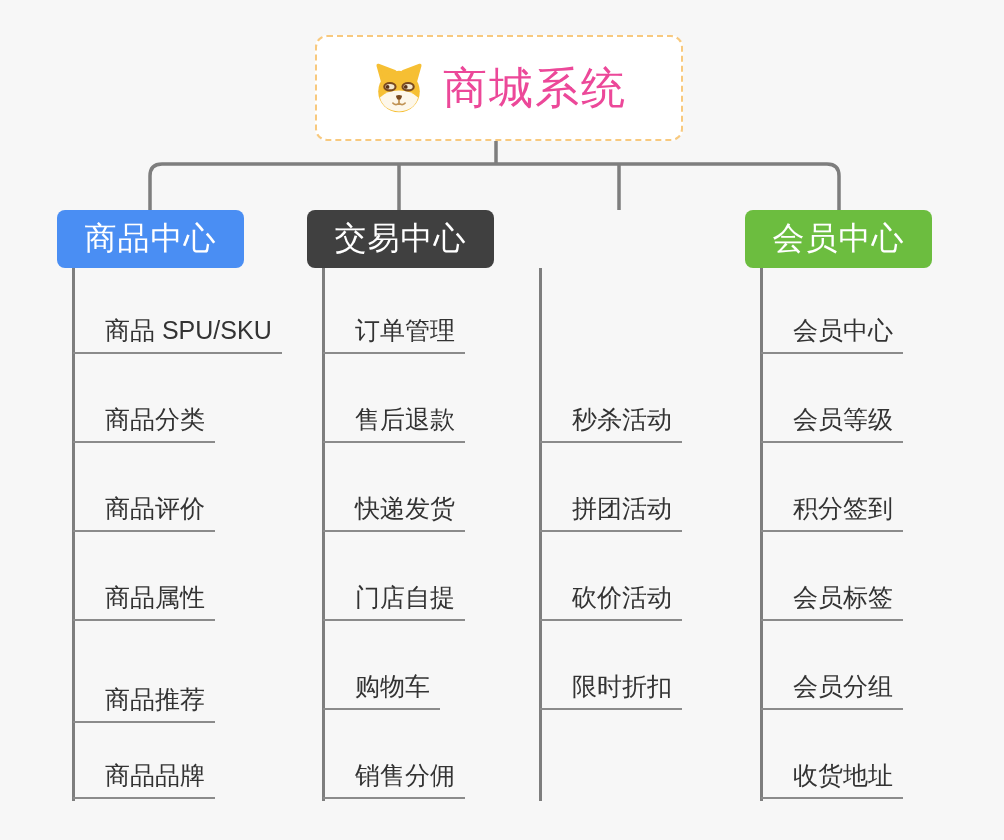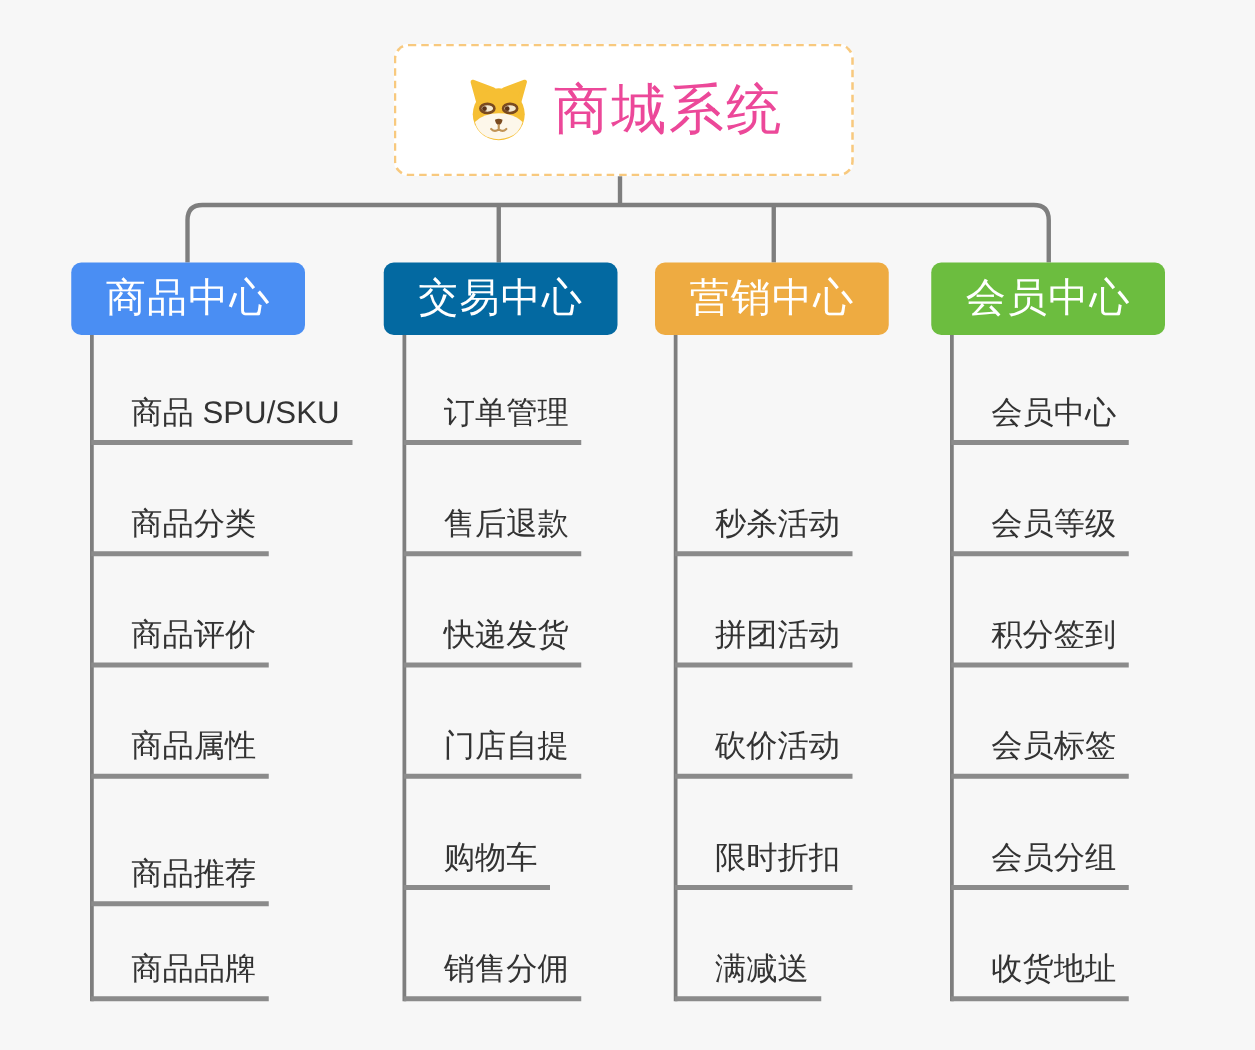--- a/index.html
+++ b/index.html
@@ -59,21 +59,21 @@
   .trunk {
     position: absolute;
     left: 15px; top: 58px;
     width: 3px; height: 533px;
     background: #7e7e7e;
   }
   .child {
     position: absolute;
     left: 16px;
     padding: 0 10px 7px 32px;
-    border-bottom: 4px solid #a3a3a3;
+    border-bottom: 2px solid #a3a3a3;
     font-size: 25px;
     line-height: 30px;
     color: #333333;
     white-space: nowrap;
     cursor: default;
   }
   .r0 { top: 105px; } .r1 { top: 194px; } .r2 { top: 283px; }
   .r3 { top: 372px; } .r4 { top: 461px; } .r5 { top: 550px; }
 </style>
 </head>
@@ -111,38 +111,36 @@
     <div class="trunk" style="background-color: rgb(126, 126, 126);"></div>
     <div class="child r0" style="border-color: rgb(139, 139, 139);">商品 SPU/SKU</div>
     <div class="child r1" style="border-color: rgb(139, 139, 139);">商品分类</div>
     <div class="child r2" style="border-color: rgb(139, 139, 139);">商品评价</div>
     <div class="child r3" style="border-color: rgb(139, 139, 139);">商品属性</div>
     <div class="child r4" style="border-color: rgb(139, 139, 139); margin-top: 13px;">商品推荐</div>
     <div class="child r5" style="border-color: rgb(139, 139, 139);">商品品牌</div>
   </div>
 
   <div class="group g1">
-    <div class="hdr" style="background-color: #0369a1;">交易中心</div>
+    <div class="hdr" style="background-color: #404040;">交易中心</div>
     <div class="trunk" style="background-color: rgb(126, 126, 126);"></div>
     <div class="child r0" style="border-color: rgb(139, 139, 139);">订单管理</div>
     <div class="child r1" style="border-color: rgb(139, 139, 139);">售后退款</div>
     <div class="child r2" style="border-color: rgb(139, 139, 139);">快递发货</div>
     <div class="child r3" style="border-color: rgb(139, 139, 139);">门店自提</div>
     <div class="child r4" style="border-color: rgb(139, 139, 139);">购物车</div>
     <div class="child r5" style="border-color: rgb(139, 139, 139);">销售分佣</div>
   </div>
 
   <div class="group g2">
-    <div class="hdr" style="background-color: rgb(238, 171, 65);">营销中心</div>
     <div class="trunk" style="background-color: rgb(126, 126, 126);"></div>
     <div class="child r1" style="border-color: rgb(139, 139, 139);">秒杀活动</div>
     <div class="child r2" style="border-color: rgb(139, 139, 139);">拼团活动</div>
     <div class="child r3" style="border-color: rgb(139, 139, 139);">砍价活动</div>
     <div class="child r4" style="border-color: rgb(139, 139, 139);">限时折扣</div>
-    <div class="child r5" style="border-color: rgb(139, 139, 139);">满减送</div>
   </div>
 
   <div class="group g3">
     <div class="hdr" style="background-color: rgb(108, 189, 63);">会员中心</div>
     <div class="trunk" style="background-color: rgb(126, 126, 126);"></div>
     <div class="child r0" style="border-color: rgb(139, 139, 139);">会员中心</div>
     <div class="child r1" style="border-color: rgb(139, 139, 139);">会员等级</div>
     <div class="child r2" style="border-color: rgb(139, 139, 139);">积分签到</div>
     <div class="child r3" style="border-color: rgb(139, 139, 139);">会员标签</div>
     <div class="child r4" style="border-color: rgb(139, 139, 139);">会员分组</div>

